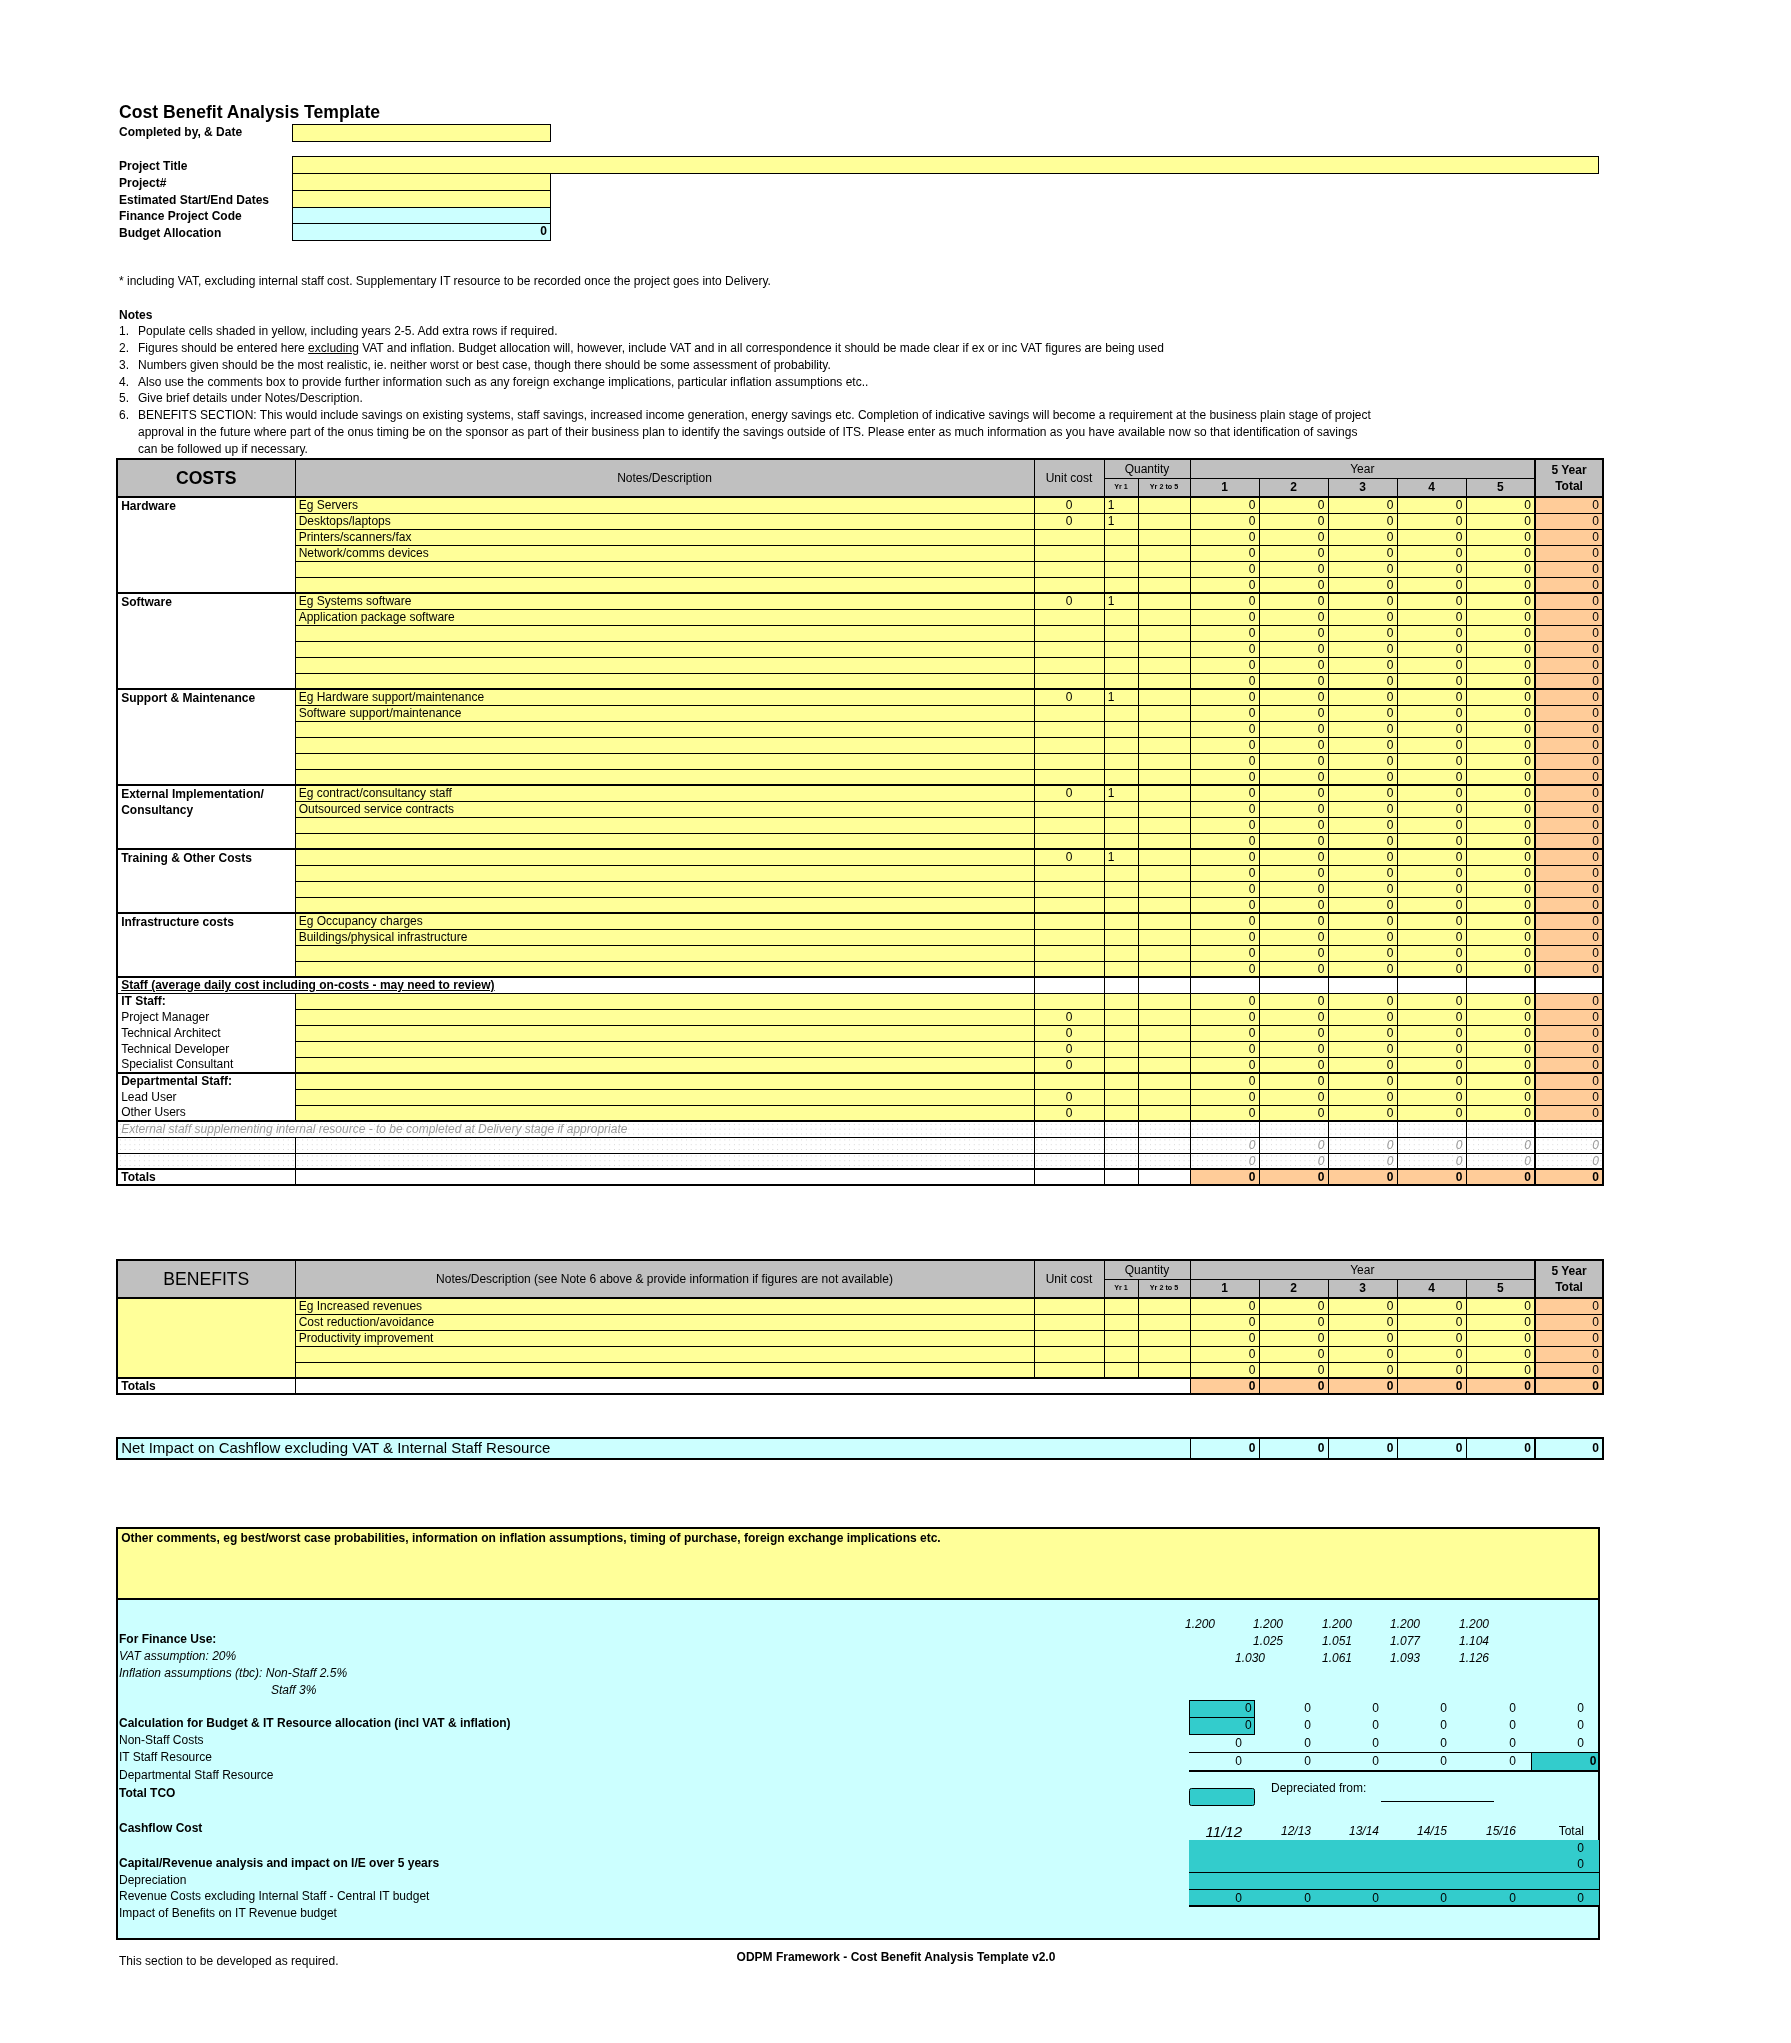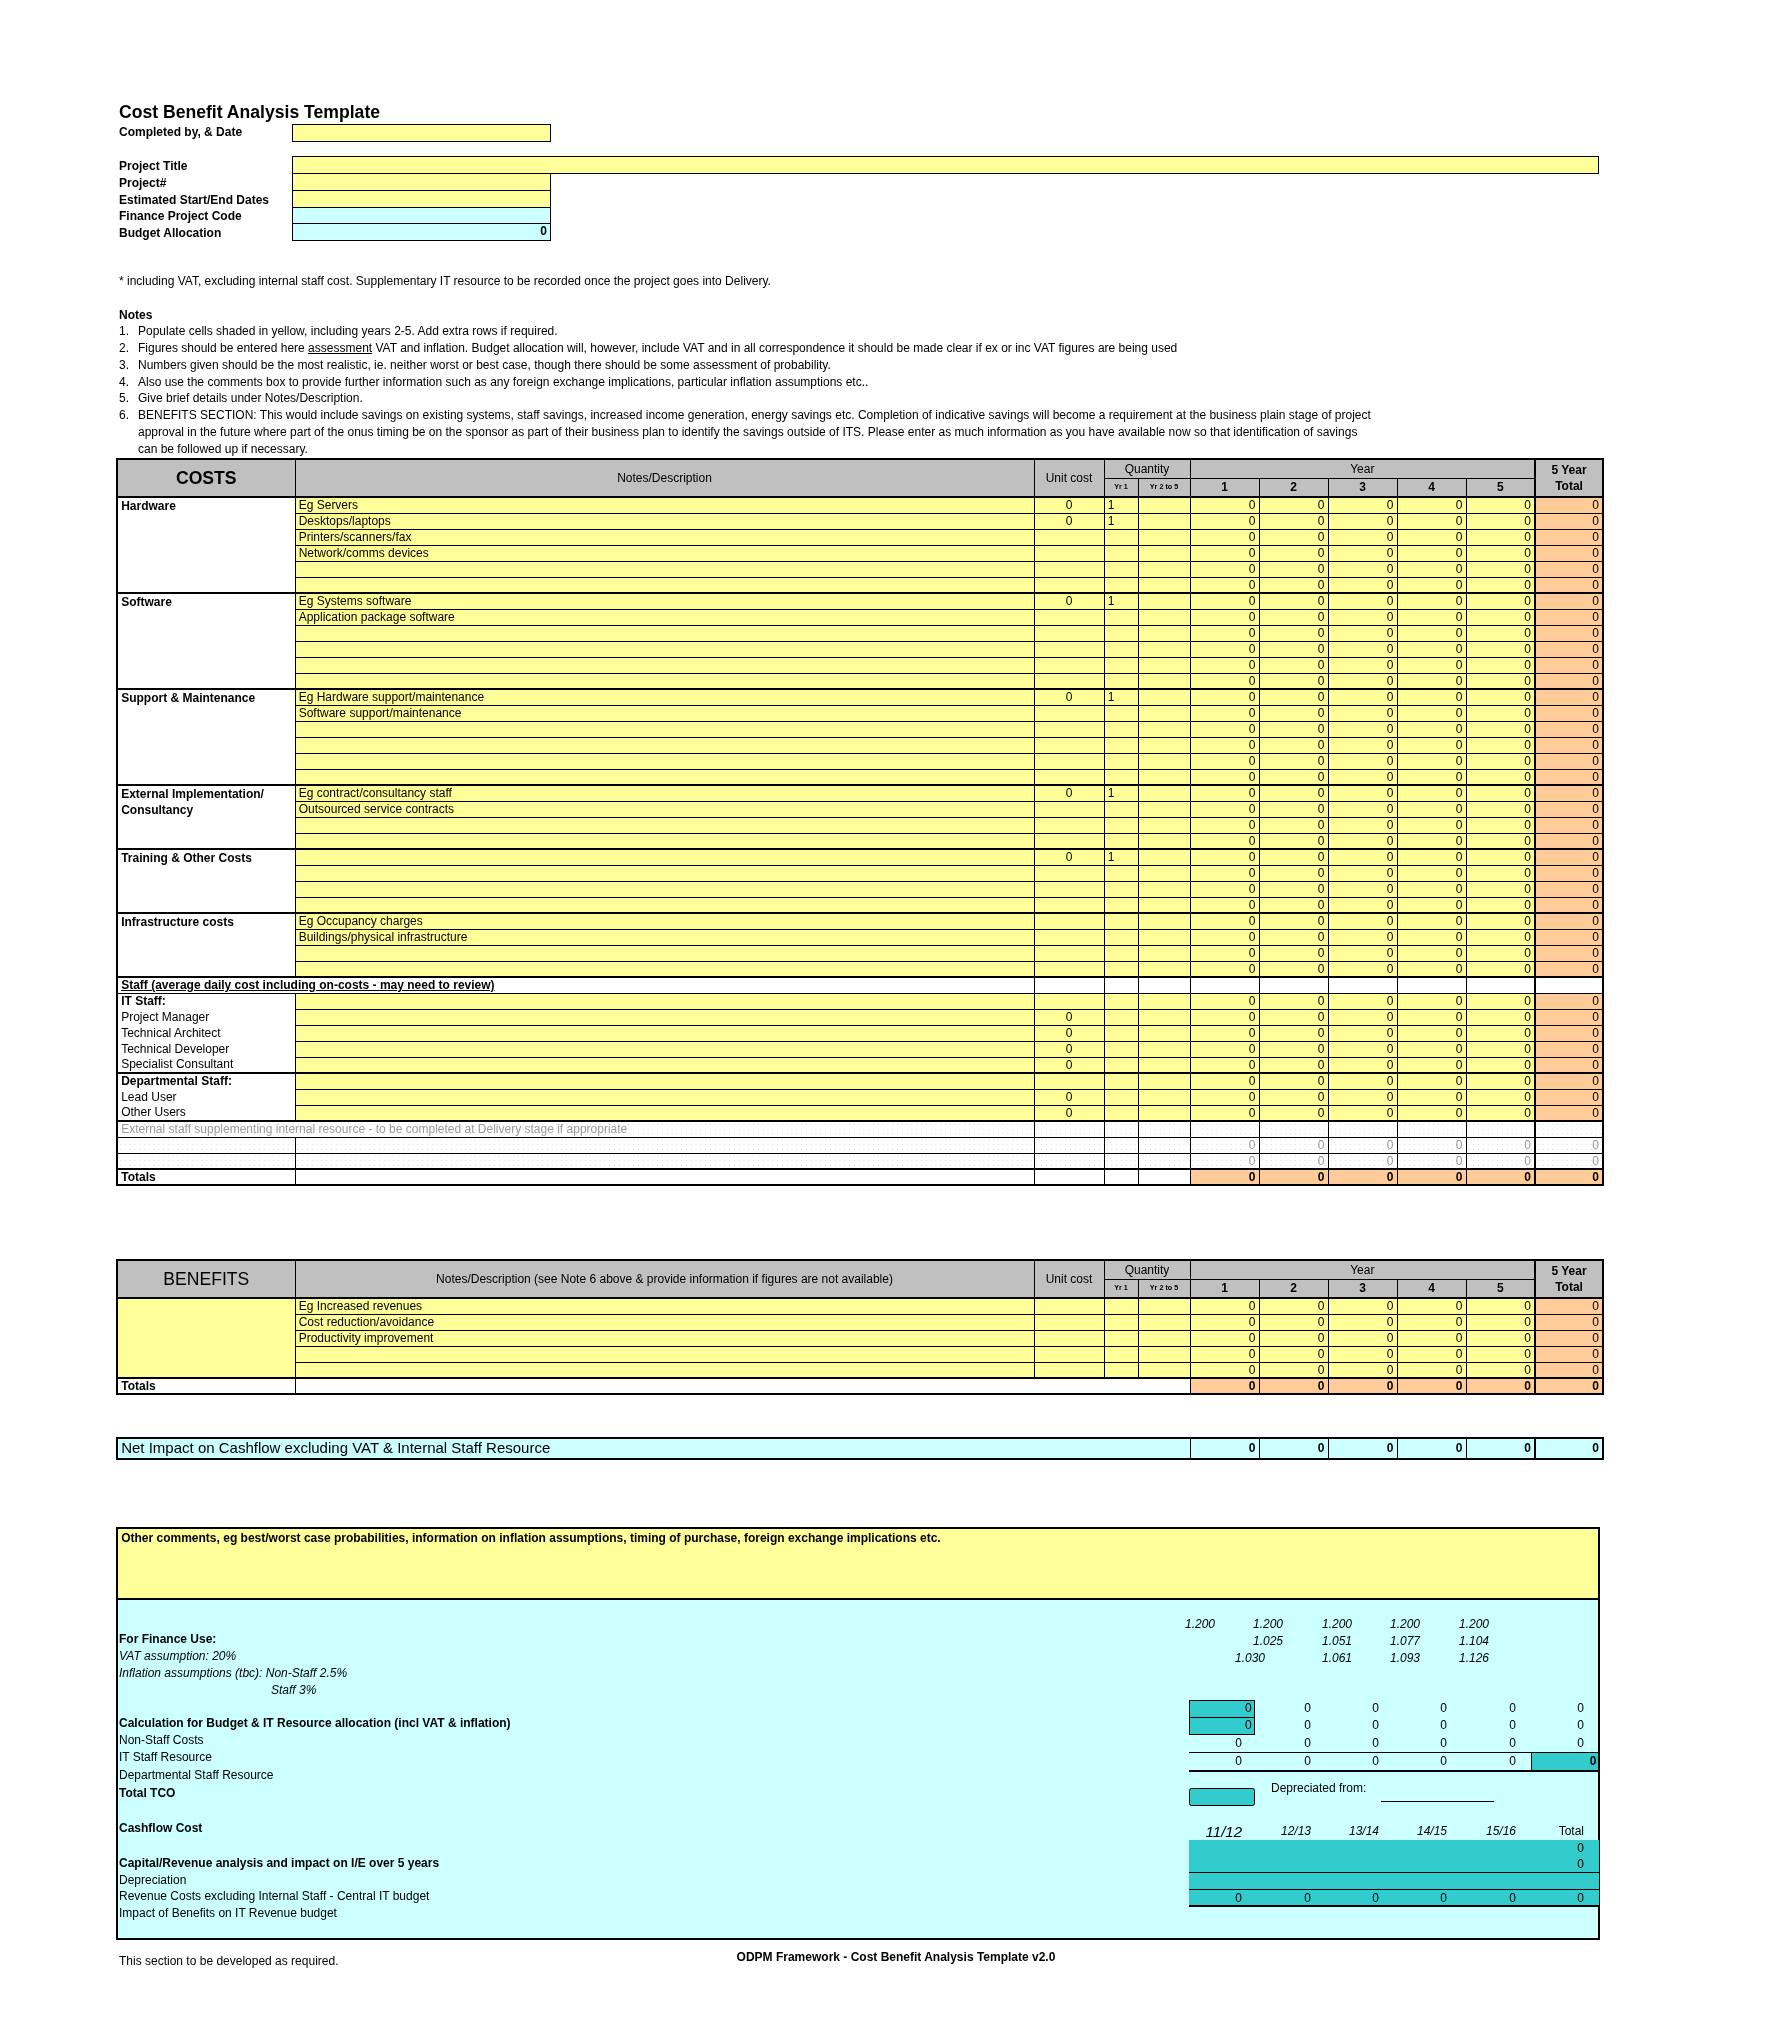--- a/index.html
+++ b/index.html
@@ -18,21 +18,21 @@
   .note-num{display:inline-block;width:19px;}
   
   table.grid{position:absolute;left:116px;border-collapse:collapse;table-layout:fixed;border:2.4px solid #000;}
   table.grid td{border:0.8px solid #000;padding:0 3.2px;height:16px;font-size:12px;line-height:14.4px;white-space:nowrap;overflow:hidden;box-sizing:border-box;}
   table.grid td.num{text-align:right;}
   table.grid td.ctr{text-align:center;}
   table.grid tr.sec-top td{border-top:2.4px solid #000;}
   table.grid td.cat{background:#fff;border-bottom:none;border-top:none;vertical-align:top;font-weight:bold;}
   table.grid td.thick-l{border-left:2.4px solid #000;}
   .hcell{background:#c0c0c0;font-weight:bold;text-align:center;}
-  .dotted{background-color:#fff;background-image:radial-gradient(#d8d8d8 0.8px,transparent 0.8px);background-size:4.8px 4.8px;color:#999;}
+  .dotted{background-color:#fff;background-image:radial-gradient(#d8d8d8 0.8px,transparent 0.8px);background-size:4.8px 4.8px;color:#999;font-style:italic;}
   .small{font-size:7.2px !important;}
   .footer{left:0;width:1792px;top:1950px;text-align:center;font-size:12px;font-weight:bold;}
 </style>
 </head>
 <body>
 
 <div class="abs hdr-title">Cost Benefit Analysis Template</div>
 
 <div class="lbl" style="top:124px;">Completed by, &amp; Date</div>
 <div class="field yellow" style="left:292px;top:124px;width:259px;height:17.6px;"></div>
@@ -50,21 +50,21 @@
 <div class="field cyan" style="left:292px;top:207px;width:259px;height:18.4px;"></div>
 
 <div class="lbl" style="top:225px;">Budget Allocation</div>
 <div class="field cyan" style="left:292px;top:223px;width:259px;height:18.4px;text-align:right;padding-right:3.2px;font-weight:bold;font-size:12px;line-height:15px;">0</div>
 
 <div class="note-line" style="top:241px;">* including VAT, excluding internal staff cost.  Supplementary IT resource to be recorded once the project goes into Delivery.</div>
 
 <div class="note-line b" style="top:275px;">Notes</div>
 <div id="notes-list">
     <div class="note-line" style="top: 291px;"><span class="note-num">1.</span><span>Populate cells shaded in yellow, including years 2-5.  Add extra rows if required.</span></div>
-    <div class="note-line" style="top: 308px;"><span class="note-num">2.</span><span>Figures should be entered here <u>assessment</u> VAT and inflation. Budget allocation will, however, include VAT and in all correspondence it should be made clear if ex or inc VAT figures are being used</span></div>
+    <div class="note-line" style="top: 308px;"><span class="note-num">2.</span><span>Figures should be entered here <u>excluding</u> VAT and inflation. Budget allocation will, however, include VAT and in all correspondence it should be made clear if ex or inc VAT figures are being used</span></div>
     <div class="note-line" style="top: 325px;"><span class="note-num">3.</span><span>Numbers given should be the most realistic, ie. neither worst or best case, though there should be some assessment of probability.</span></div>
     <div class="note-line" style="top: 342px;"><span class="note-num">4.</span><span>Also use the comments box to provide further information such as any foreign exchange implications, particular inflation assumptions etc..</span></div>
     <div class="note-line" style="top: 358px;"><span class="note-num">5.</span><span>Give brief details under Notes/Description.</span></div>
     <div class="note-line" style="top: 375px;"><span class="note-num">6.</span><span>BENEFITS SECTION:  This would include savings on existing systems, staff savings, increased income generation, energy savings etc.  Completion of indicative savings will become a requirement at the business plain stage of project</span></div>
     <div class="note-line" style="top: 392px;"><span class="note-num"></span><span>approval in the future where part of the onus timing be on the sponsor as part of their business plan to identify the savings outside of ITS.  Please enter as much information as you have available now so that identification of savings</span></div>
     <div class="note-line" style="top: 409px;"><span class="note-num"></span><span>can be followed up if necessary.</span></div>
   </div>
 
 <table class="grid" id="costs-table" style="top:458px;width:1484px;">
   <colgroup>

